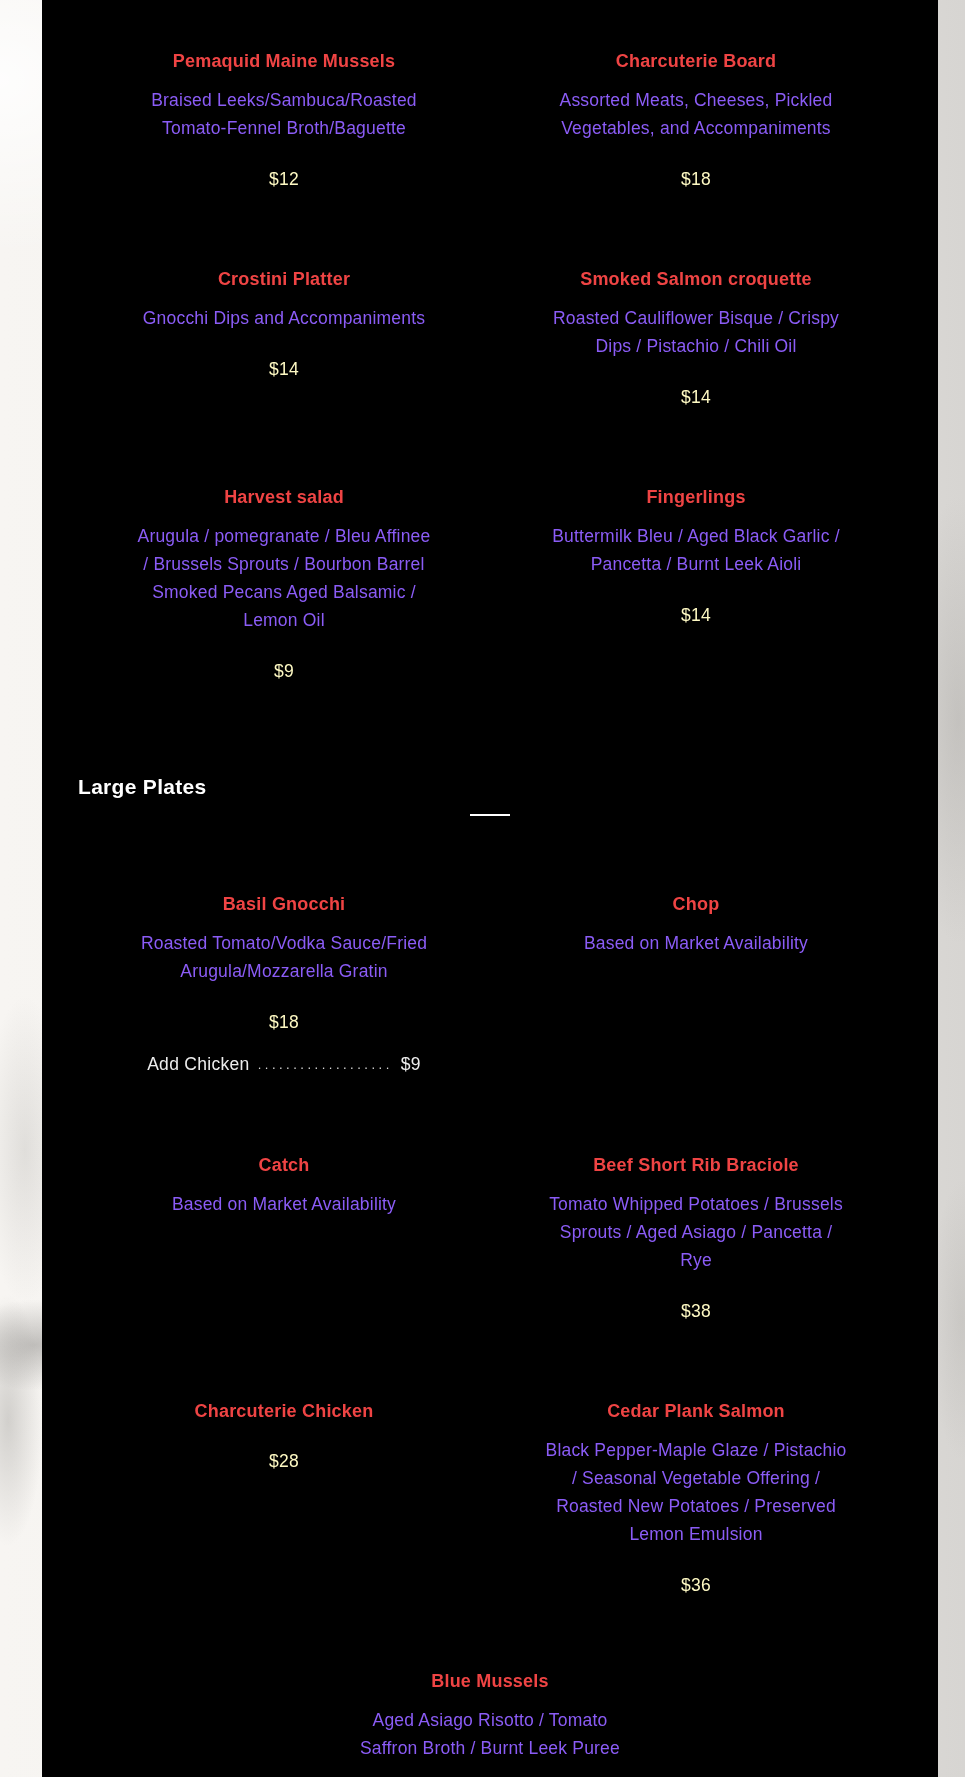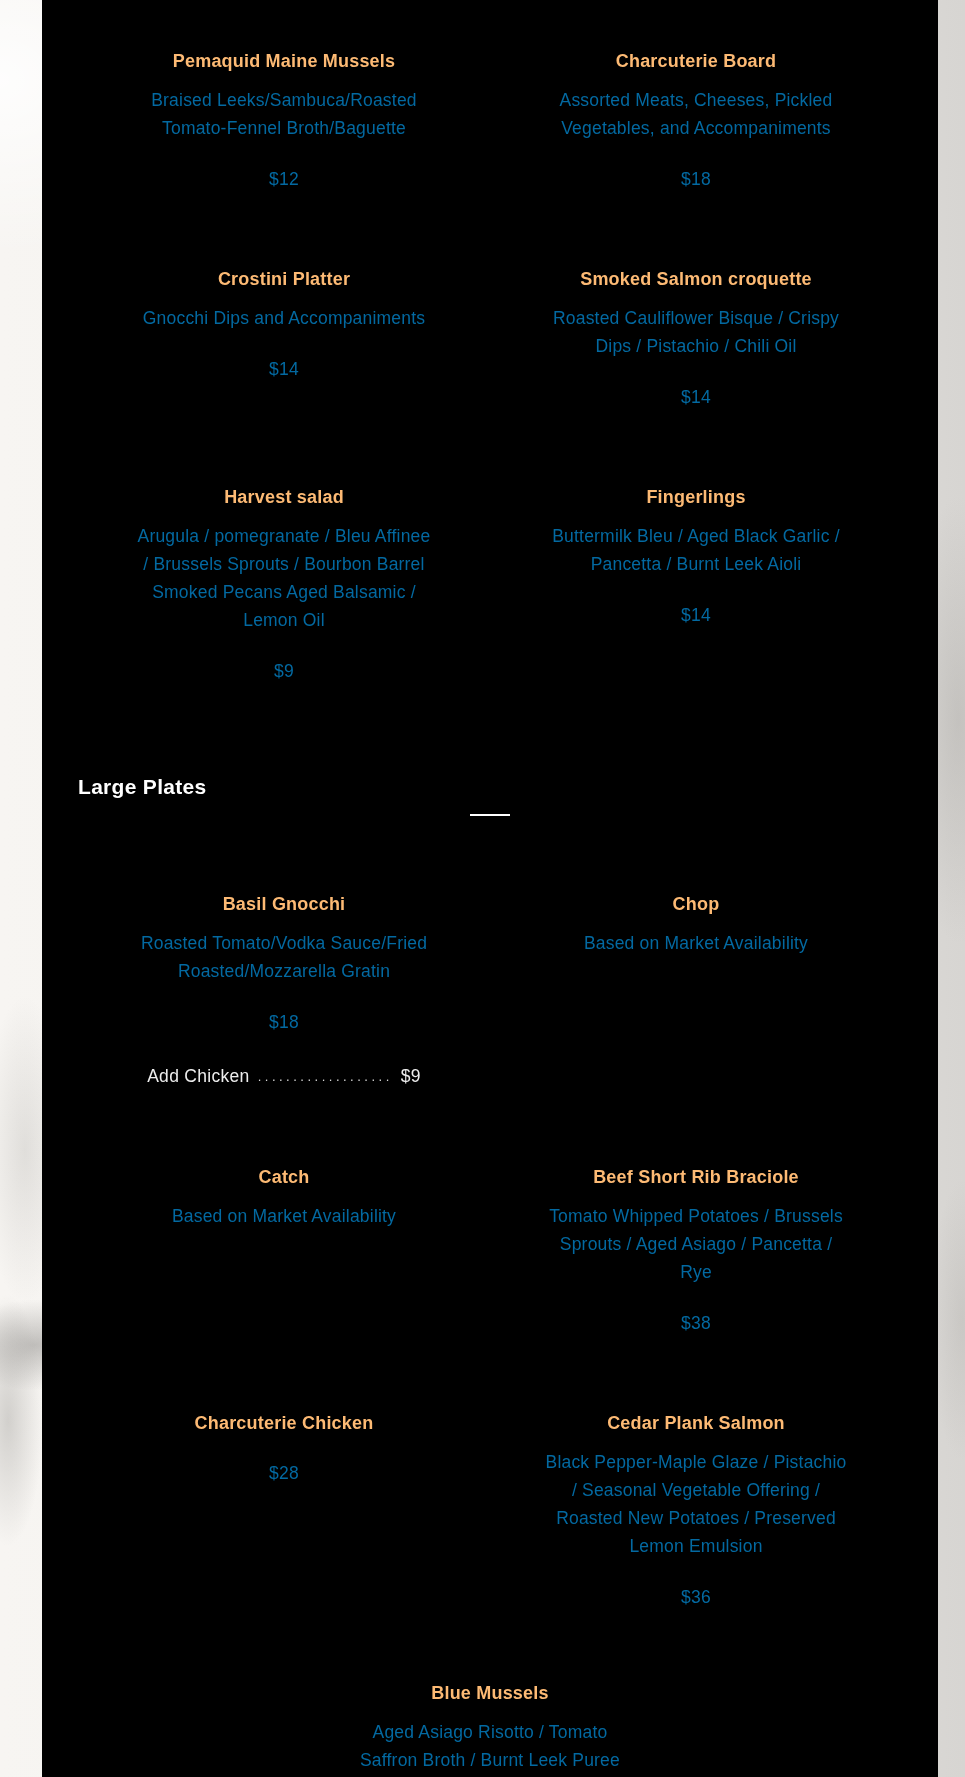--- a/index.html
+++ b/index.html
@@ -27,37 +27,37 @@
   }
   .plates-grid {
     display: grid;
     grid-template-columns: 1fr 1fr;
     row-gap: 74px;
     align-items: start;
   }
   .menu-item { text-align: center; }
   .item-title {
     font-size: 18px; line-height: 26px;
-    font-weight: 700; color: #fdba74; letter-spacing: .2px;
+    font-weight: 700; color: #ef4444; letter-spacing: .2px;
   }
   .item-desc {
     margin: 12px auto 0;
     max-width: 330px;
     font-size: 17.5px; line-height: 28px;
-    font-weight: 400; color: #0369a1; letter-spacing: .2px;
+    font-weight: 400; color: #8b5cf6; letter-spacing: .2px;
     white-space: pre-line;
   }
   .item-price {
     margin-top: 24px;
     font-size: 17.5px; line-height: 26px;
-    color: #0369a1; letter-spacing: .3px;
+    color: #fef9c3; letter-spacing: .3px;
   }
   .item-price:empty { display: none; }
   .item-addon {
-    margin-top: 28px;
+    margin-top: 16px;
     font-size: 17.5px; line-height: 26px;
     color: #ededed; letter-spacing: .3px;
   }
   .addon-dots {
     display: inline-block;
     letter-spacing: 3.5px;
     font-size: 13px;
     color: #d8d8d8;
     margin: 0 8px;
     vertical-align: 1px;
@@ -122,21 +122,21 @@
 
   <div class="section-heading">
     <h2>Large Plates</h2>
     <div class="heading-rule"></div>
   </div>
 
   <div class="plates-grid large-grid">
     <div class="menu-item">
       <h3 class="item-title">Basil Gnocchi</h3>
       <p class="item-desc">Roasted Tomato/Vodka Sauce/Fried
-Roasted/Mozzarella Gratin</p>
+Arugula/Mozzarella Gratin</p>
       <p class="item-price">$18</p>
       <p class="item-addon">
         <span>Add Chicken</span><span class="addon-dots">...................</span><span>$9</span>
       </p>
     </div>
     <div class="menu-item">
       <h3 class="item-title">Chop</h3>
       <p class="item-desc">Based on Market Availability</p>
     </div>
     <div class="menu-item">

